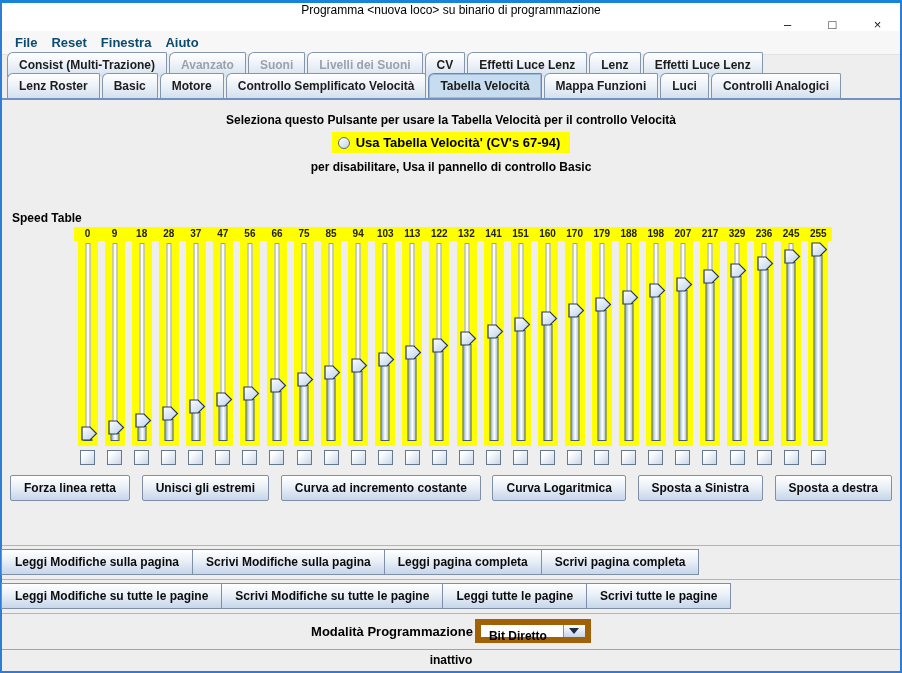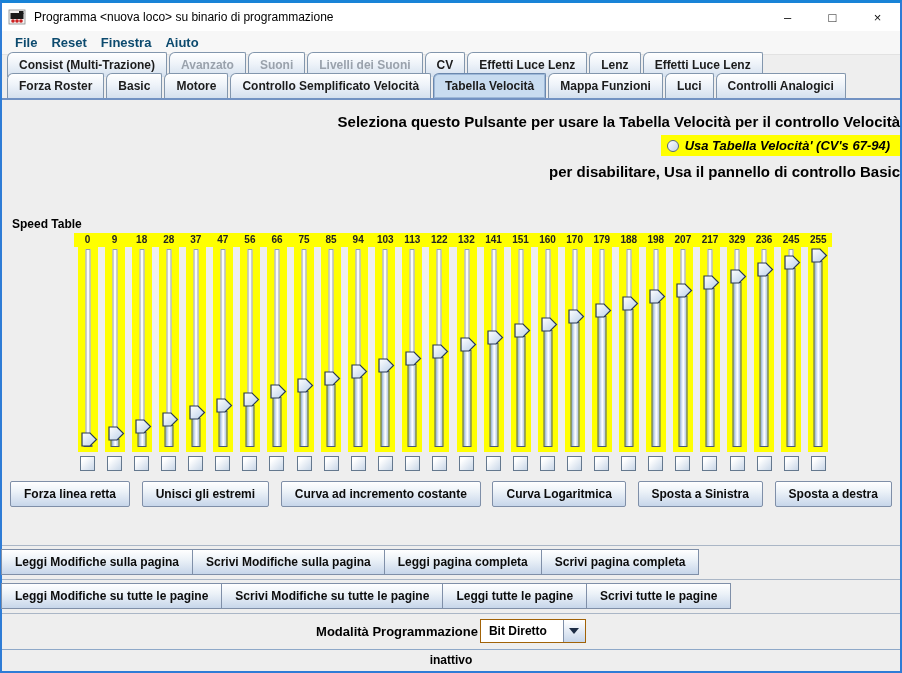--- a/index.html
+++ b/index.html
@@ -2,21 +2,21 @@
 <html><head>
 <meta charset="utf-8">
 <style>
   * { margin:0; padding:0; box-sizing:border-box; }
   html,body { width:902px; height:673px; }
   body { font-family:"Liberation Sans", sans-serif; background:#eeeeee; position:relative; overflow:hidden; }
 
   .window { position:absolute; inset:0; border:2px solid #2e7cd6; border-top:3px solid #1883d7; background:#eeeeee; }
 
   
-  .titlebar { position:absolute; top:0; left:0; right:0; height:28px; background:#ffffff; display:flex; align-items:center; }
+  .titlebar { position:absolute; top:0; left:0; right:0; height:28px; background:#ffffff; display:flex; align-items:center;flex-direction:column; }
   .title-icon { width:18px; height:16px; margin:0 8px 0 6px; }
   .title-text { font-size:12px; color:#000; }
   .win-controls { margin-left:auto; display:flex; height:100%; }
   .win-btn { width:45px; height:100%; display:flex; align-items:center; justify-content:center; font-size:13px; color:#111; }
 
   
   .menubar { position:absolute; top:28px; left:0; right:0; height:24px; background:#f7f7f7; display:flex; align-items:center; padding-left:6px; border-bottom:1px solid #e2e2e2; }
   .menu-item { font-weight:bold; font-size:13px; color:#0c4a6e; padding:3px 7px; }
 
   
@@ -25,23 +25,23 @@
   .tab { height:20px; display:flex; align-items:center; padding:12px 11px; margin-right:2px;
          font-weight:bold; font-size:12px; color:#1c1c1c; white-space:nowrap;
          background:linear-gradient(180deg,#ffffff 0%,#eef3f9 45%,#d4e0ee 100%);
          border:1px solid #8296ad; border-bottom:none; border-radius:6px 2px 0 0; }
   .tab.disabled { color:#9aa2ac; }
   .tab.selected { background:#c8dcf0; border-color:#6b88ad; height:21px; box-shadow:0 0 0 1px #9db8d8 inset;text-align:center; }
   .tab-underline { height:2px; background:#7292c2; }
 
   
   .content { position:absolute; top:97px; left:0; right:0; bottom:0; background:#eeeeee; }
-  .center-line { text-align:right; font-weight:bold; font-size:15px; color:#000; }
+  .center-line { text-align:center; font-weight:bold; font-size:12px; color:#000; }
   .instr-top { margin-top:13px; }
-  .radio-row { display:flex; justify-content:flex-end; margin-top:5px;font-style:italic; }
+  .radio-row { display:flex; justify-content:center; margin-top:5px; }
   .radio-pill { display:flex; align-items:center; gap:6px; background:#ffff00; padding:3px 10px 3px 6px; }
   .radio-circle { width:12px; height:12px; border-radius:50%; border:1px solid #55677e; background:linear-gradient(135deg,#ffffff,#c4d4e6); }
   .radio-label { font-weight:bold; font-size:13px; color:#000; }
   .instr-bottom { margin-top:7px; }
 
   .speed-table-label { margin:37px 0 0 10px; font-weight:bold; font-size:12px; color:#000; }
 
   .numbers-band { position:relative; margin-left:72px; width:758px; height:14px; background:#ffff00; display:flex; margin-top:2px; }
   .num-cell { width:27.07px; text-align:center; font-weight:bold; font-size:10px; color:#222; line-height:14px; }
 
@@ -63,21 +63,21 @@
   .speed-btn-row { display:flex; justify-content:space-between; padding:0 8px; margin-top:10px; }
 
   
   .bottom-stack { position:absolute; left:0; right:0; bottom:0; }
   .hsep { height:1px; background:#aab6c6; }
   .hsep.blue { background:#8ea8c8; }
   .btn-row-center { display:flex; justify-content:flex-start; padding:3px 0 4px 0; }
   .btn-row-center .btn { margin-left:-1px; border-radius:0; }
   .prog-row { display:flex; justify-content:center; align-items:center; padding:5px 0 6px 0; gap:2px; }
   .prog-label { font-weight:bold; font-size:13px; color:#000; }
-  .combo { display:flex; align-items:stretch; border:1px solid #a16207; background:#ffffff; height:24px; }
+  .combo { display:flex; align-items:stretch; border:6px solid #a16207; background:#ffffff; height:24px; }
   .combo-value { font-weight:bold; font-size:12px; color:#000; padding:4px 8px; width:82px; }
   .combo-arrow { width:22px; display:flex; align-items:center; justify-content:center;
                  background:linear-gradient(180deg,#ffffff,#c7d6ea); border-left:1px solid #7f8fa8; }
   .combo-arrow .tri { width:0; height:0; border-left:5px solid transparent; border-right:5px solid transparent; border-top:6px solid #1c2c44; }
   .status-row { text-align:center; font-weight:bold; font-size:12px; color:#000; padding:3px 0 4px 0; background:#eeeeee; }
 </style>
 </head>
 <body>
 
 <svg width="0" height="0" style="position:absolute">
@@ -120,21 +120,21 @@
         <div class="tab">Consist (Multi-Trazione)</div>
         <div class="tab disabled">Avanzato</div>
         <div class="tab disabled">Suoni</div>
         <div class="tab disabled">Livelli dei Suoni</div>
         <div class="tab">CV</div>
         <div class="tab">Effetti Luce Lenz</div>
         <div class="tab">Lenz</div>
         <div class="tab">Effetti Luce Lenz</div>
       </div>
     <div class="tab-row" id="tab-row-2">
-        <div class="tab">Forza Roster</div>
+        <div class="tab">Lenz Roster</div>
         <div class="tab">Basic</div>
         <div class="tab">Motore</div>
         <div class="tab">Controllo Semplificato Velocità</div>
         <div class="tab selected">Tabella Velocità</div>
         <div class="tab">Mappa Funzioni</div>
         <div class="tab">Luci</div>
         <div class="tab">Controlli Analogici</div>
       </div>
     <div class="tab-underline"></div>
   </div>

